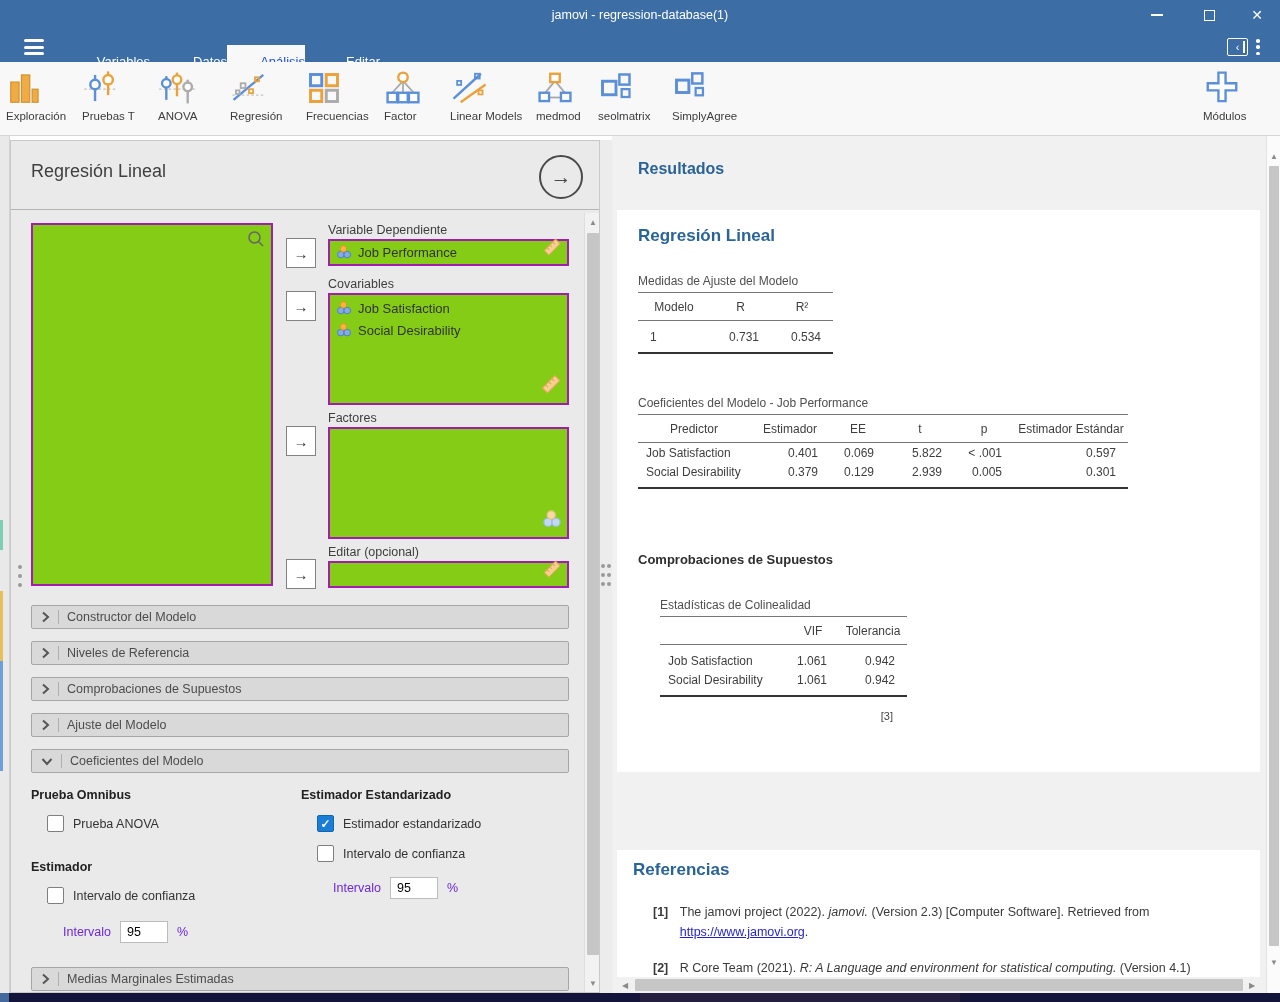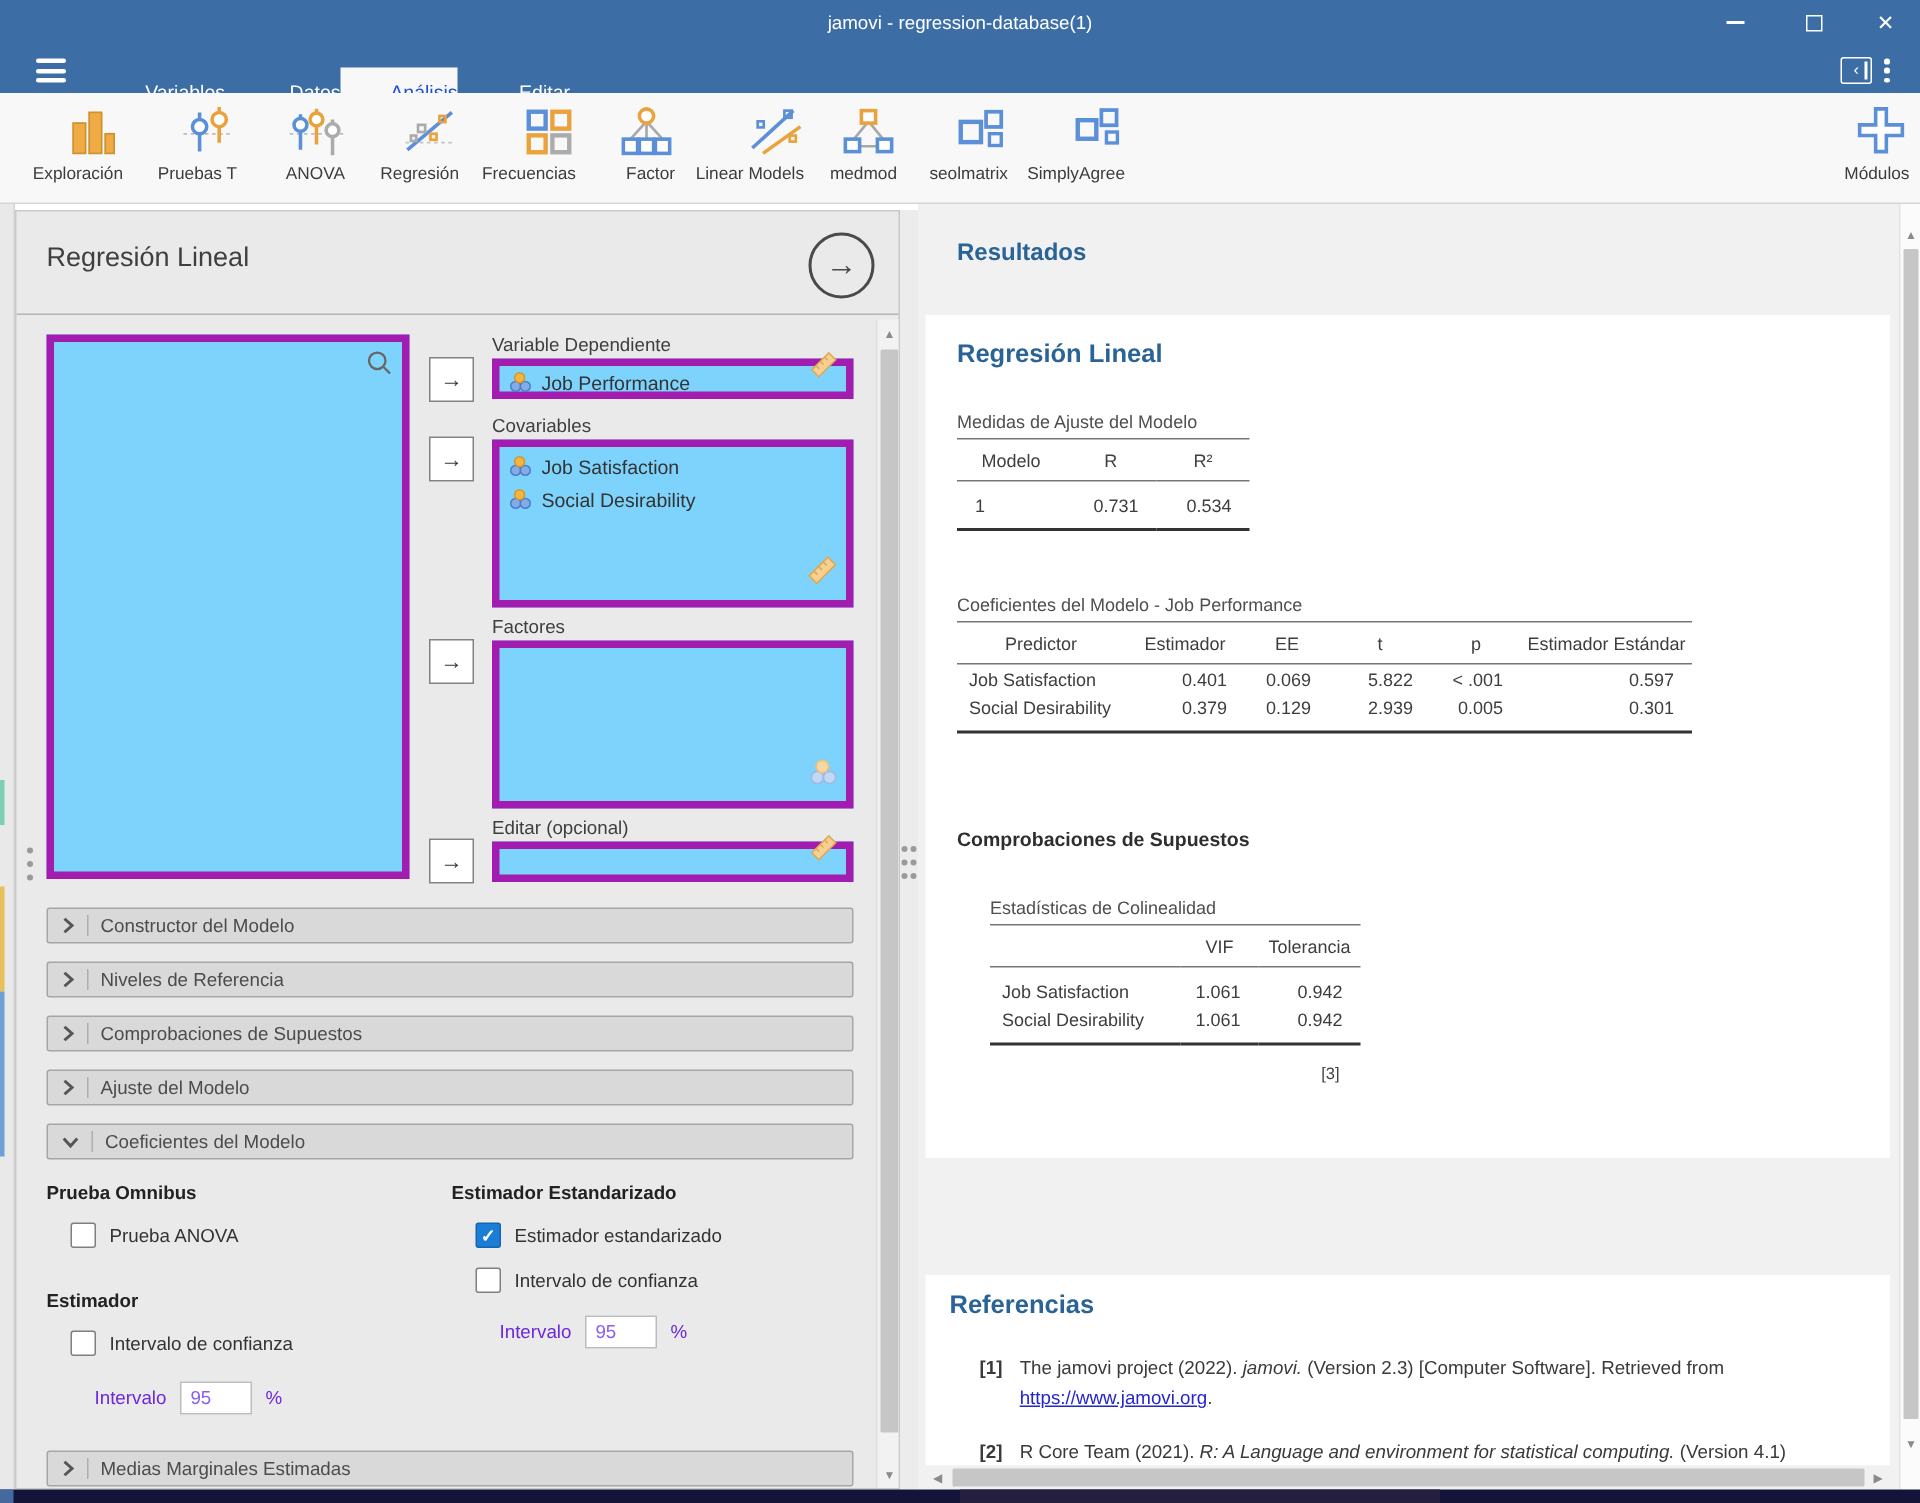--- a/index.html
+++ b/index.html
@@ -21,51 +21,51 @@
   .hbar{display:block;height:3px;border-radius:2px;background:#fff}
   .tab{top:45px;height:32px;display:flex;align-items:center;justify-content:flex-end;color:#fff;font-size:13px}
   .tab.active{background:#f8f8f8;color:#1d4ed8}
   .ptoggle{left:1227px;top:38px;width:21px;height:18px;border:1.5px solid #fff;border-radius:2px;display:flex;align-items:center;justify-content:center;color:#fff;font-size:11px}
   .ptog-bar{position:absolute;right:2px;top:2px;bottom:2px;width:2px;background:#fff}
   .vdots{left:1253px;top:39px;width:10px;height:16px;display:flex;flex-direction:column;align-items:center;justify-content:space-between}
   .vdots i{width:3.5px;height:3.5px;border-radius:50%;background:#fff}
 
   
   .ribbon{left:0;top:62px;width:1280px;height:74px;background:#f8f8f8;border-bottom:1px solid #d6d6d6}
-  .ritem{top:66px;height:66px;display:flex;flex-direction:column;align-items:flex-end;justify-content:flex-start}
+  .ritem{top:66px;height:66px;display:flex;flex-direction:column;align-items:flex-start;justify-content:flex-start}
   .ricon{height:44px;display:flex;align-items:center;justify-content:center}
   .rlabel{font-size:11.5px;color:#3c3c3c;white-space:nowrap}
 
   
   .sliver{left:0;top:136px;width:10px;height:857px;background:#e9e9e9;border-right:1px solid #d2d2d2}
   .sliver i{position:absolute;left:0;width:3px}
   .options{left:10px;top:140px;width:590px;height:853px;background:#eaeaea;border:1px solid #c9c9c9;overflow:hidden}
   .splitter{left:600px;top:140px;width:12px;height:853px;background:#ececec}
   .results{left:612px;top:136px;width:654px;height:857px;background:#f1f1f1;overflow:hidden}
   .vsb{left:1266px;top:136px;width:14px;height:857px;background:#fbfbfb;border-left:1px solid #e3e3e3}
   .bottomstrip{left:0;top:993px;width:1280px;height:9px;background:#14143a}
 
   
   .opt-title{left:20px;top:20px;font-size:18px;color:#3f3f3f}
   .runbtn{left:528px;top:14px;width:44px;height:44px;border:2.5px solid #4a4a4a;border-radius:50%;display:flex;align-items:center;justify-content:center;color:#4a4a4a;font-size:21px;background:#eaeaea}
   .opt-sep{left:0;top:68px;right:0;height:1px;background:#b5b5b5}
-  .whitebox{background:#7dd3fc;border:5px solid #a21caf}
+  .whitebox{background:#84cc16;border:2px solid #a21caf}
   .flabel{font-size:12.5px;color:#3e3e3e}
   .arrowbtn{width:30px;height:30px;background:#fff;border:1px solid #828282;display:flex;align-items:center;justify-content:center;color:#333;font-size:15px}
   .vitem{display:flex;align-items:center;gap:6px;font-size:13px;color:#333;padding:3px 6px}
   .corner-icon{position:absolute;right:5px;bottom:4px}
   .sectionbar{left:20px;width:538px;height:24px;background:#d9d9d9;border:1px solid #a6a6a6;border-radius:2px;display:flex;align-items:center;gap:8px;padding:0 9px;color:#4c4c4c;font-size:12.5px}
   .secdiv{width:1px;height:14px;background:#aeaeae}
   .bheading{font-size:12.5px;font-weight:bold;color:#222}
   .cbrow{display:flex;align-items:center;gap:9px}
   .cb{width:17px;height:17px;background:#fff;border:1px solid #7f7f7f;border-radius:2px;display:flex;align-items:center;justify-content:center}
   .cb.checked{background:#1b7ed6;border-color:#1465ae;color:#fff;font-size:12px;font-weight:bold}
   .cblabel{font-size:12.5px;color:#333}
   .dis-label{font-size:12.5px;color:#6d28d9}
-  .dinput{width:48px;height:22px;background:#fff;border:1px solid #bcbcbc;font-size:12.5px;color:#8b5cf6;display:flex;align-items:center;padding-left:6px}
+  .dinput{width:48px;height:22px;background:#fff;border:1px solid #bcbcbc;font-size:12.5px;color:#000000;display:flex;align-items:center;padding-left:6px}
   .handle-dots{display:flex;flex-direction:column;gap:5px}
   .handle-dots i{width:4px;height:4px;border-radius:50%;background:#9a9a9a}
   .sb-track{background:#f2f2f2;border-left:1px solid #dedede}
   .sb-thumb{background:#c6c6c6;border-radius:1px}
   .sb-arrow{color:#8a8a8a;font-size:8px;display:flex;align-items:center;justify-content:center}
 
   
   .res-h1{font-size:16px;font-weight:bold;color:#2a6496}
   .card{background:#fff}
   .res-h2{font-size:17px;font-weight:bold;color:#2a6496}

